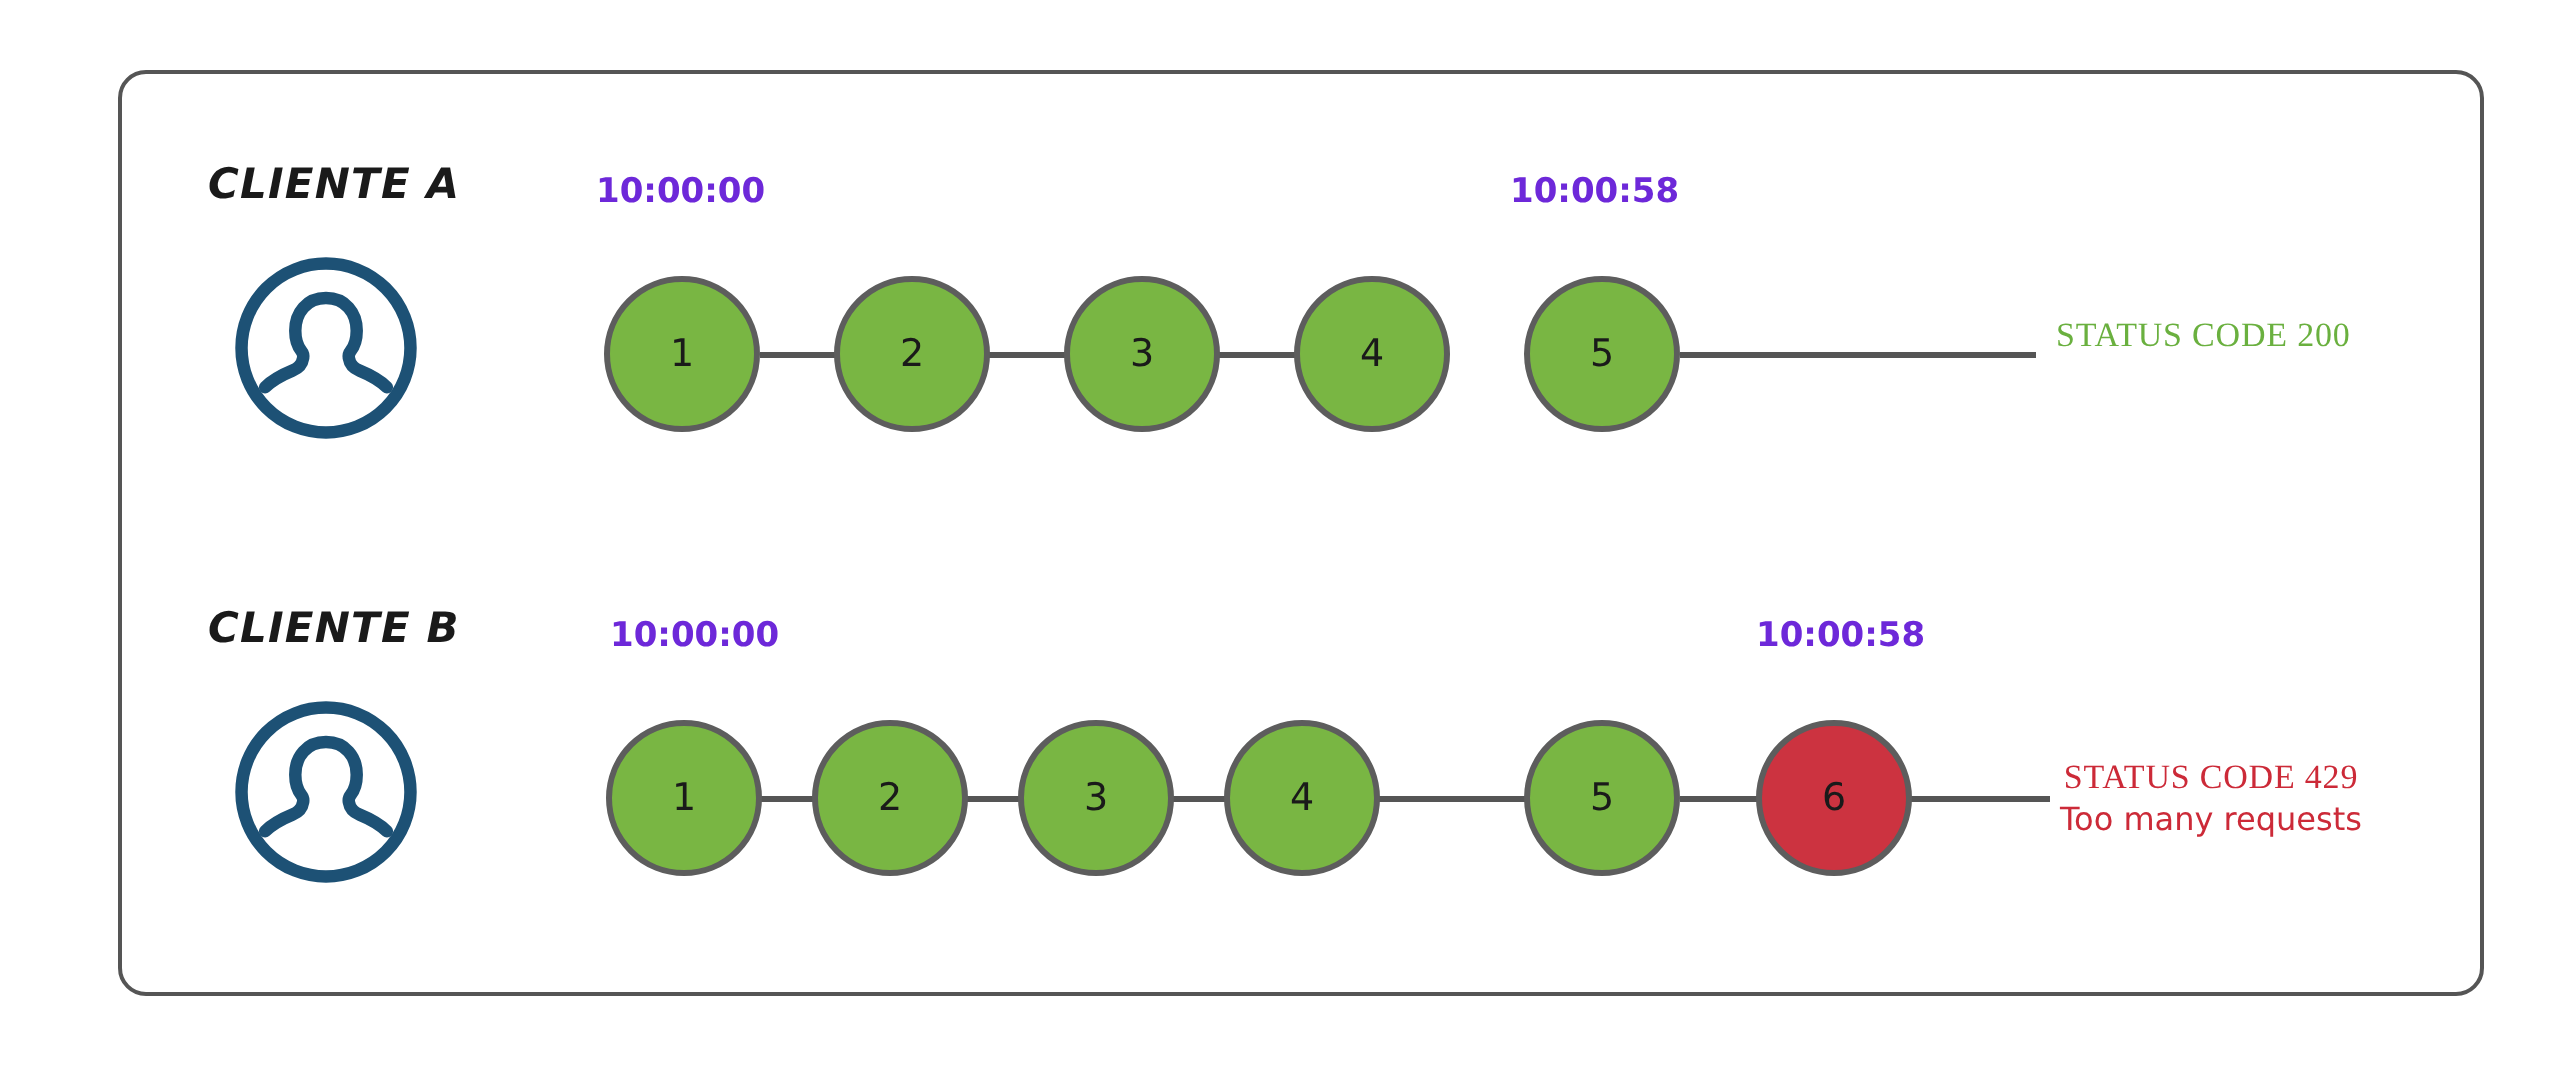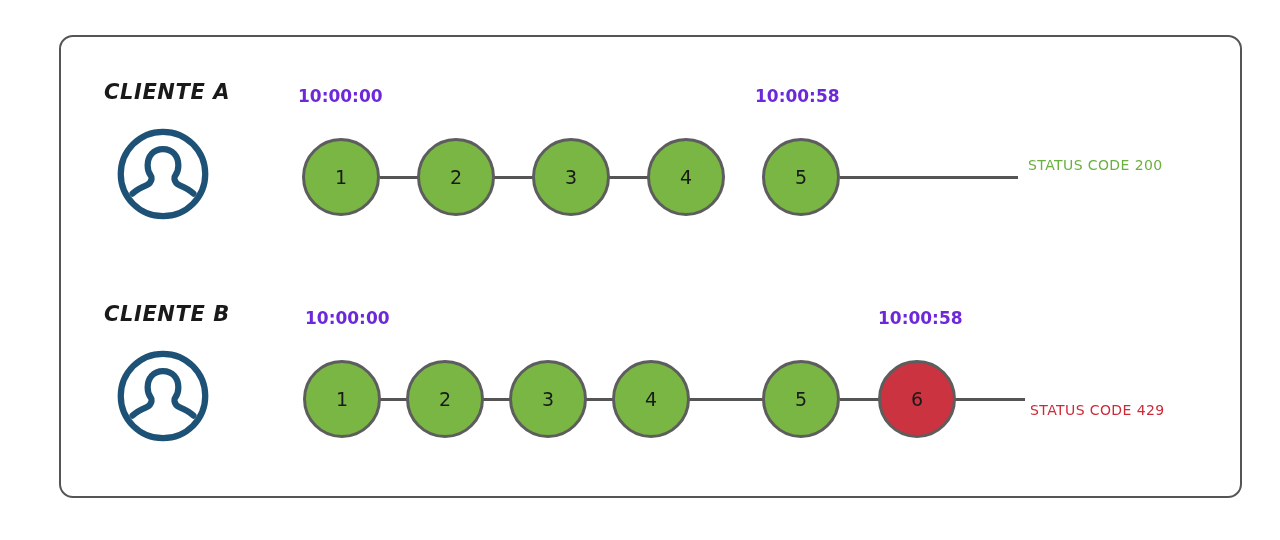--- a/index.html
+++ b/index.html
@@ -109,22 +109,23 @@
   .node.err  { background: #cc3340; }
 
   .status {
     position: absolute;
     text-align: center;
     font-family: "DejaVu Sans", sans-serif;
     white-space: nowrap;
     line-height: 1.28;
   }
   .status .line1 {
-    font-size: 14px;
+    font-size: 17px;
     letter-spacing: 0.4px;
+    font-family: Liberation Serif, serif;
   }
   .status .line2 {
     font-size: 16px;
   }
   .status-ok  { color: #6ab03f; }
   .status-err { color: #cc2a38; }
 </style>
 </head>
 <body>
 
@@ -192,18 +193,19 @@
       <div class="conn-line" style="left:955px; width:70px;"></div>
 
       <div class="node ok" style="left:303px;">1</div>
       <div class="node ok" style="left:406px;">2</div>
       <div class="node ok" style="left:509px;">3</div>
       <div class="node ok" style="left:612px;">4</div>
       <div class="node ok" style="left:762px;">5</div>
       <div class="node err" style="left:878px;">6</div>
     </div>
 
-    <div class="status status-err" style="left:1030px; top:156px;margin-top:24px;">
+    <div class="status status-err" style="left:1030px; top:156px;">
       <div class="line1">STATUS CODE 429</div>
+      <div class="line2">Too many requests</div>
     </div>
   </div>
 
 </div>
 
 </body></html>

